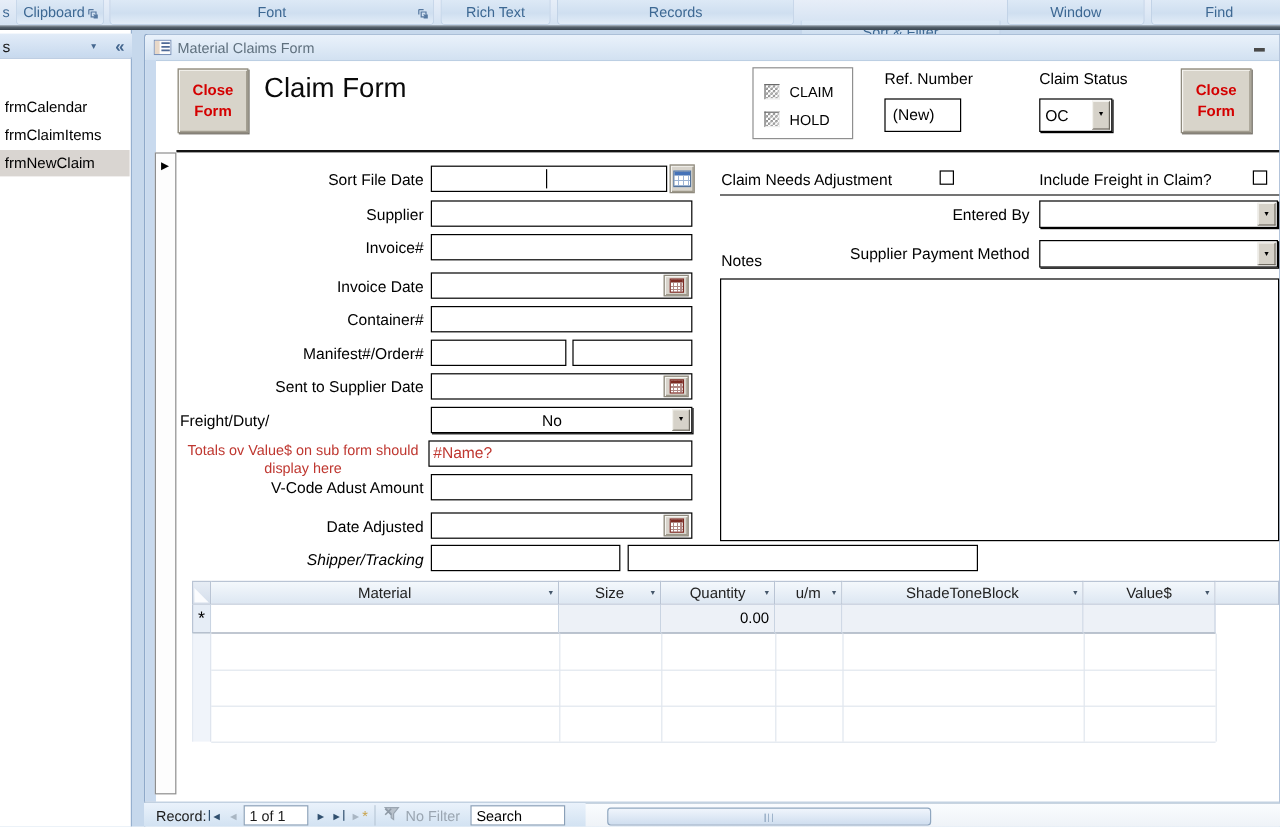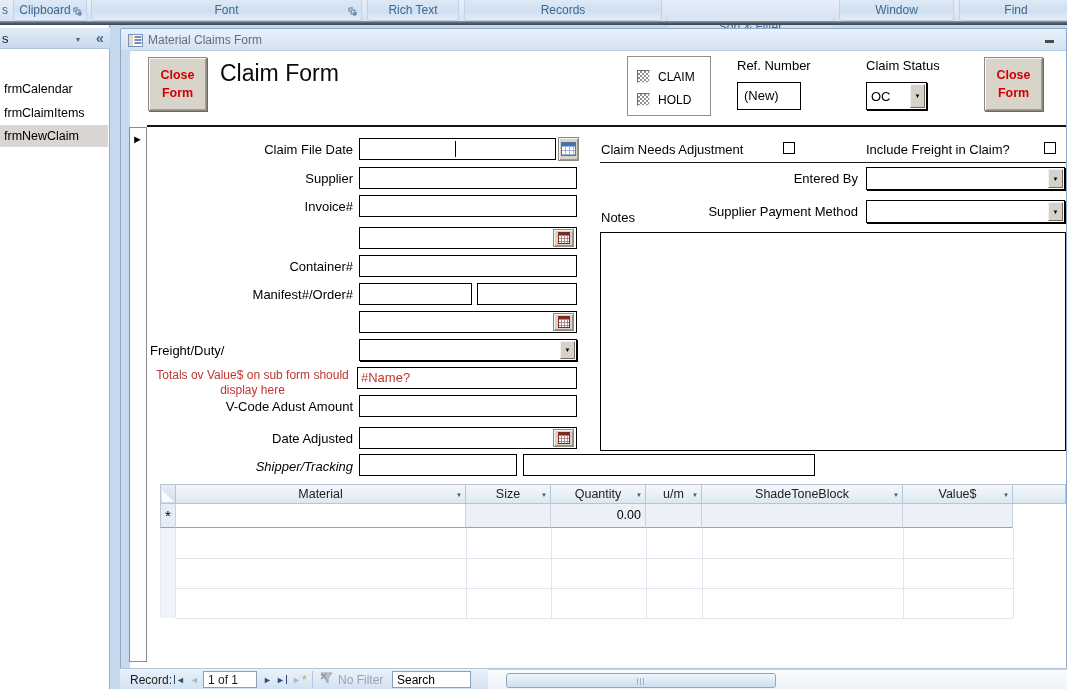--- a/index.html
+++ b/index.html
@@ -225,25 +225,27 @@
     <span>Close</span>
     <span>Form</span>
   </div>
 
   <div class="ab formheader-line"></div>
 
   <div class="ab recbar">
     <span class="marker">►</span>
   </div>
 
-  <div class="ab lbl" style="left:150px; top:142px; width:203px; text-align:right;">Claim File Date</div>
+  <div class="ab lbl" style="left:150px; top:142px; width:203px; text-align:right;">Sort File Date</div>
   <div class="ab lbl" style="left:150px; top:171px; width:203px; text-align:right;">Supplier</div>
   <div class="ab lbl" style="left:150px; top:199px; width:203px; text-align:right;">Invoice#</div>
+  <div class="ab lbl" style="left:150px; top:231px; width:203px; text-align:right;">Invoice Date</div>
   <div class="ab lbl" style="left:150px; top:259px; width:203px; text-align:right;">Container#</div>
   <div class="ab lbl" style="left:150px; top:287px; width:203px; text-align:right;">Manifest#/Order#</div>
+  <div class="ab lbl" style="left:150px; top:315px; width:203px; text-align:right;">Sent to Supplier Date</div>
   <div class="ab lbl" style="left:150px; top:343px; width:203px; text-align:left;">Freight/Duty/</div>
   <div class="ab rednote" style="left:150px; top:368px; width:205px;">Totals ov Value$ on sub form should</div>
   <div class="ab rednote" style="left:150px; top:383px; width:205px;">display here</div>
   <div class="ab lbl" style="left:150px; top:399px; width:203px; text-align:right;">V-Code Adust Amount</div>
   <div class="ab lbl" style="left:150px; top:431px; width:203px; text-align:right;">Date Adjusted</div>
   <div class="ab lbl" style="left:150px; top:459px; width:203px; text-align:right;font-style:italic;">Shipper/Tracking</div>
 
   <div class="ab inp" style="left:359px; top:138px; width:197px; height:22px;">
     <span class="ab" style="left:95px; top:2px; width:1px; height:16px; background:#000;"></span>
   </div>
@@ -265,20 +267,21 @@
   <div class="ab inp" style="left:359px; top:283px; width:113px; height:22px;"></div>
   <div class="ab inp" style="left:477px; top:283px; width:100px; height:22px;"></div>
 
   <div class="ab inp" style="left:359px; top:311px; width:218px; height:22px;">
     <span class="calbtn ab" style="right:2px; top:1px; width:21px; height:18px;">
         <span class="calicon-sm"></span>
       </span>
   </div>
 
   <div class="ab combo" style="left:359px; top:339px; width:218px; height:22px;">
+    <span class="ab" style="left:0; top:3px; width:200px; text-align:center; font-size:13px;">No</span>
     <span class="combo-btn">▼</span>
   </div>
 
   <div class="ab inp redval" style="left:357px; top:367px; width:220px; height:22px; line-height:20px; padding-left:3px;">#Name?</div>
 
   <div class="ab inp" style="left:359px; top:395px; width:218px; height:22px;"></div>
 
   <div class="ab inp" style="left:359px; top:427px; width:218px; height:22px;">
     <span class="calbtn ab" style="right:2px; top:1px; width:21px; height:18px;">
         <span class="calicon-sm"></span>

